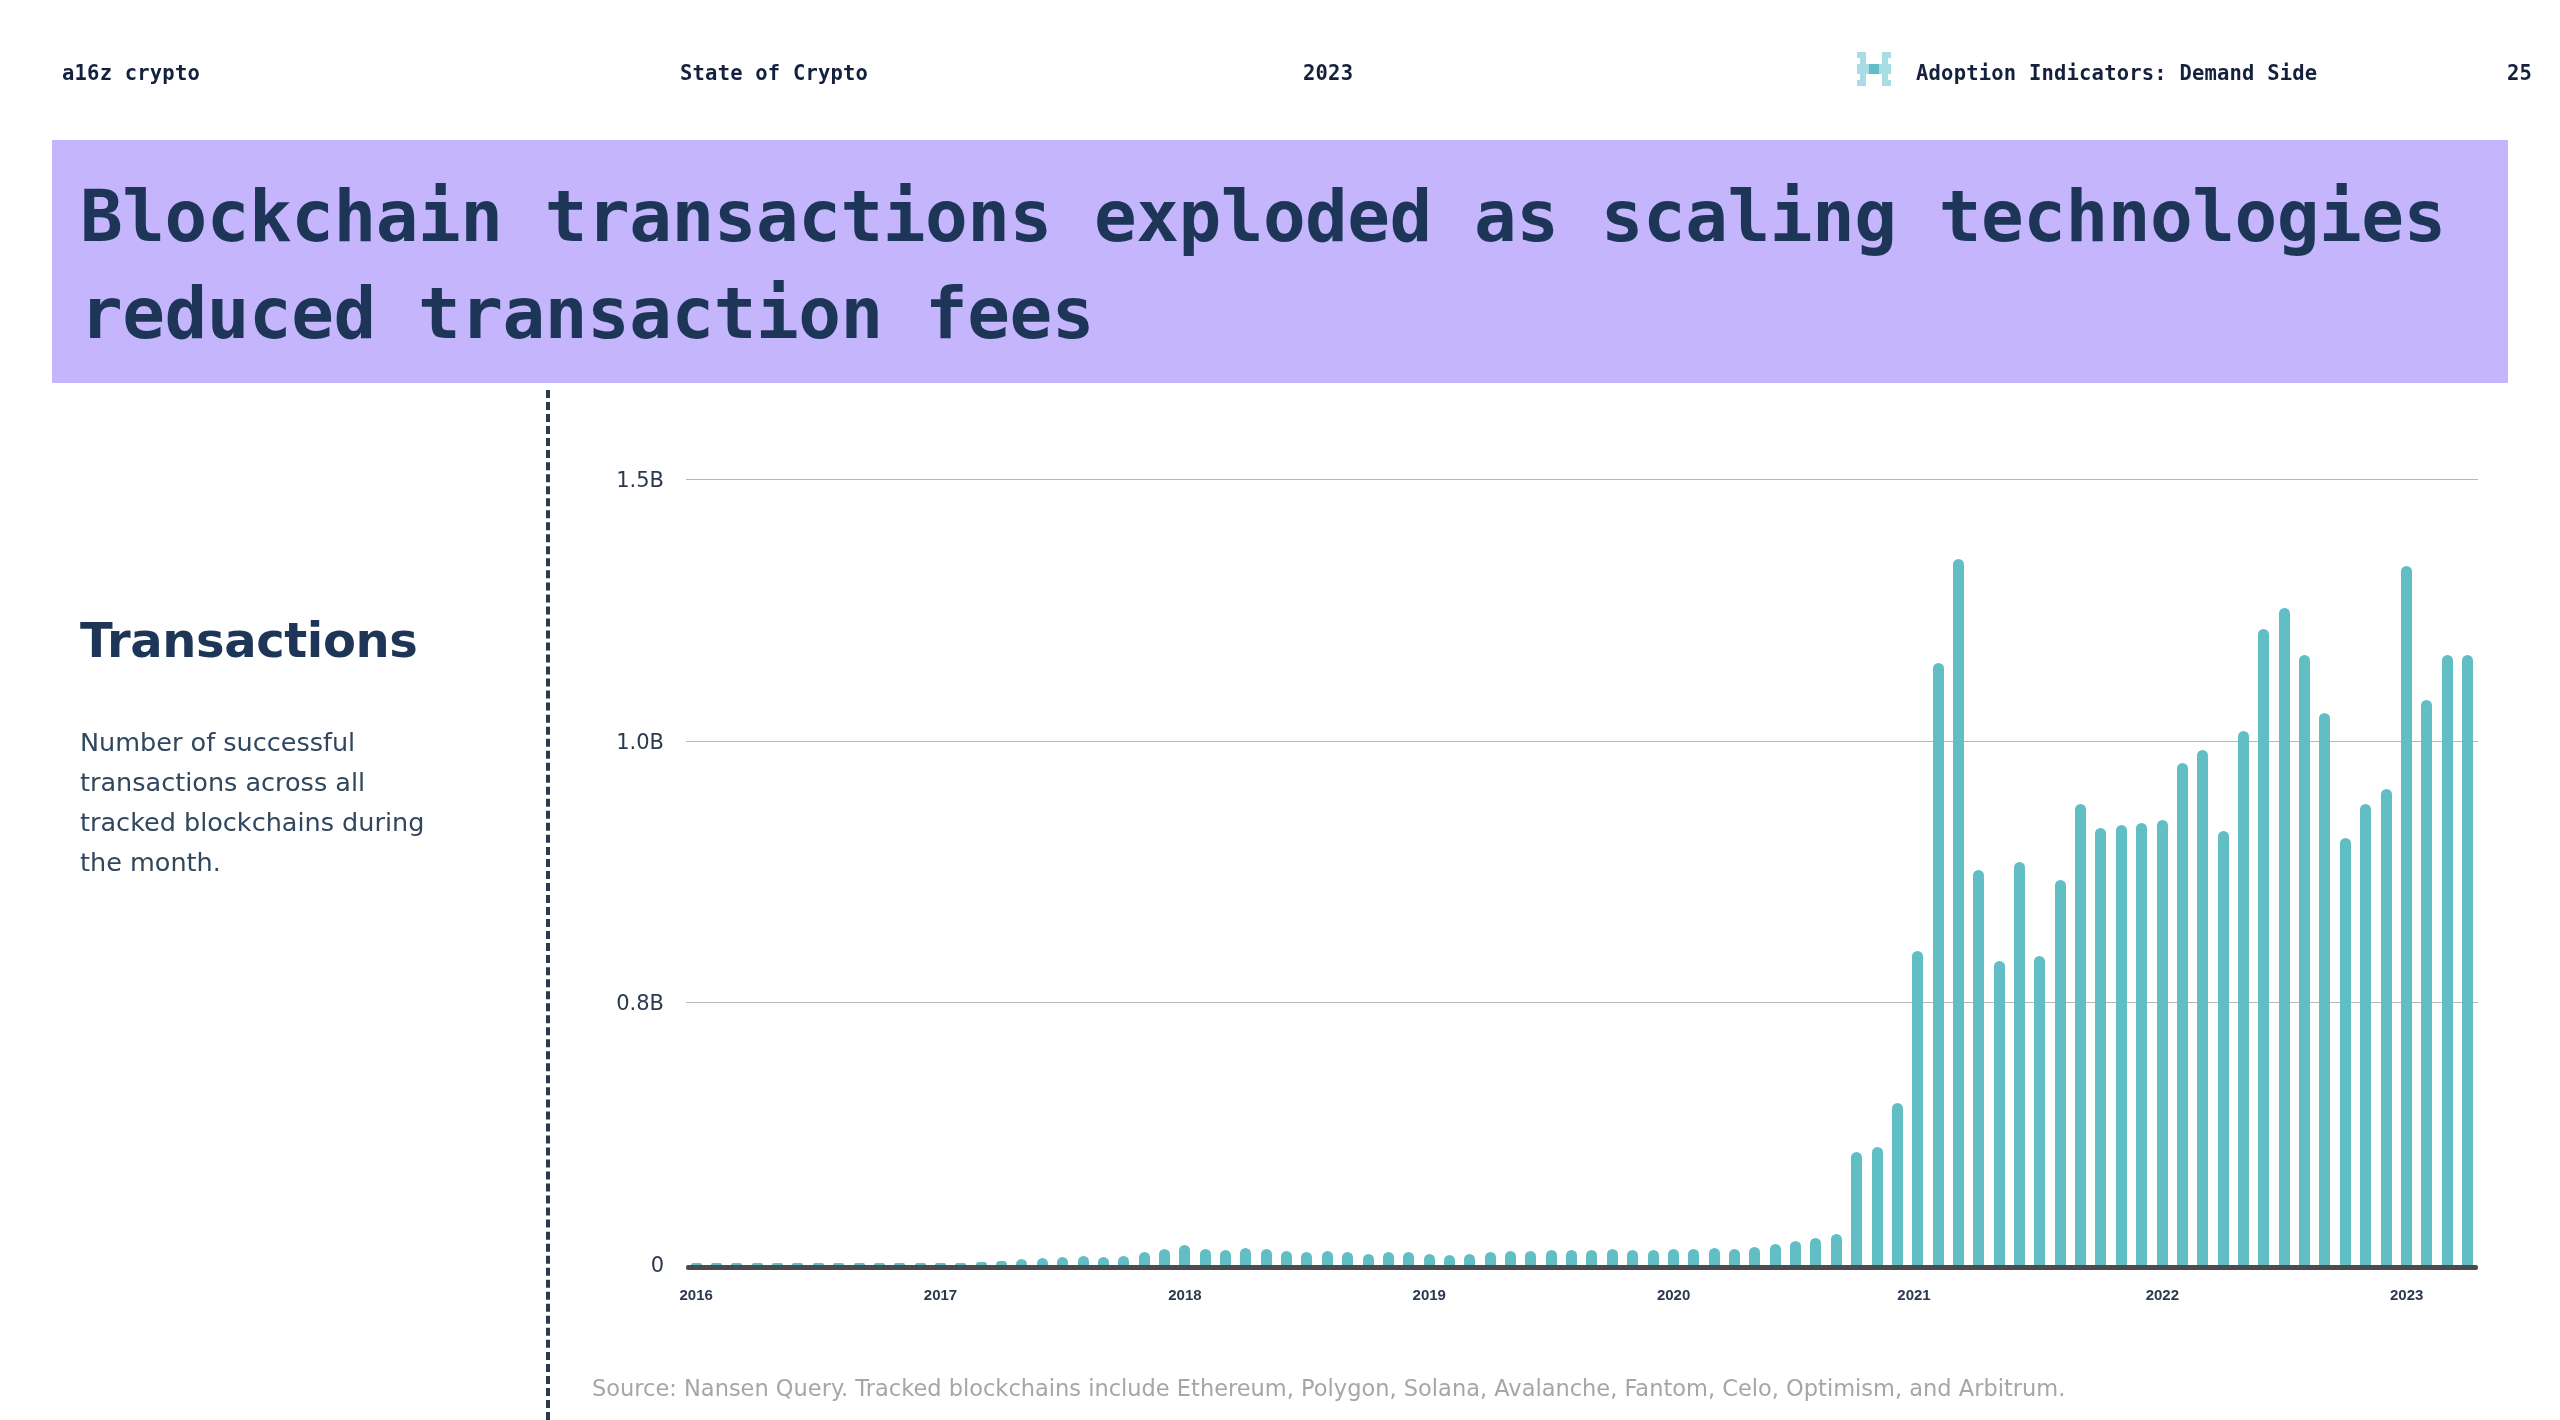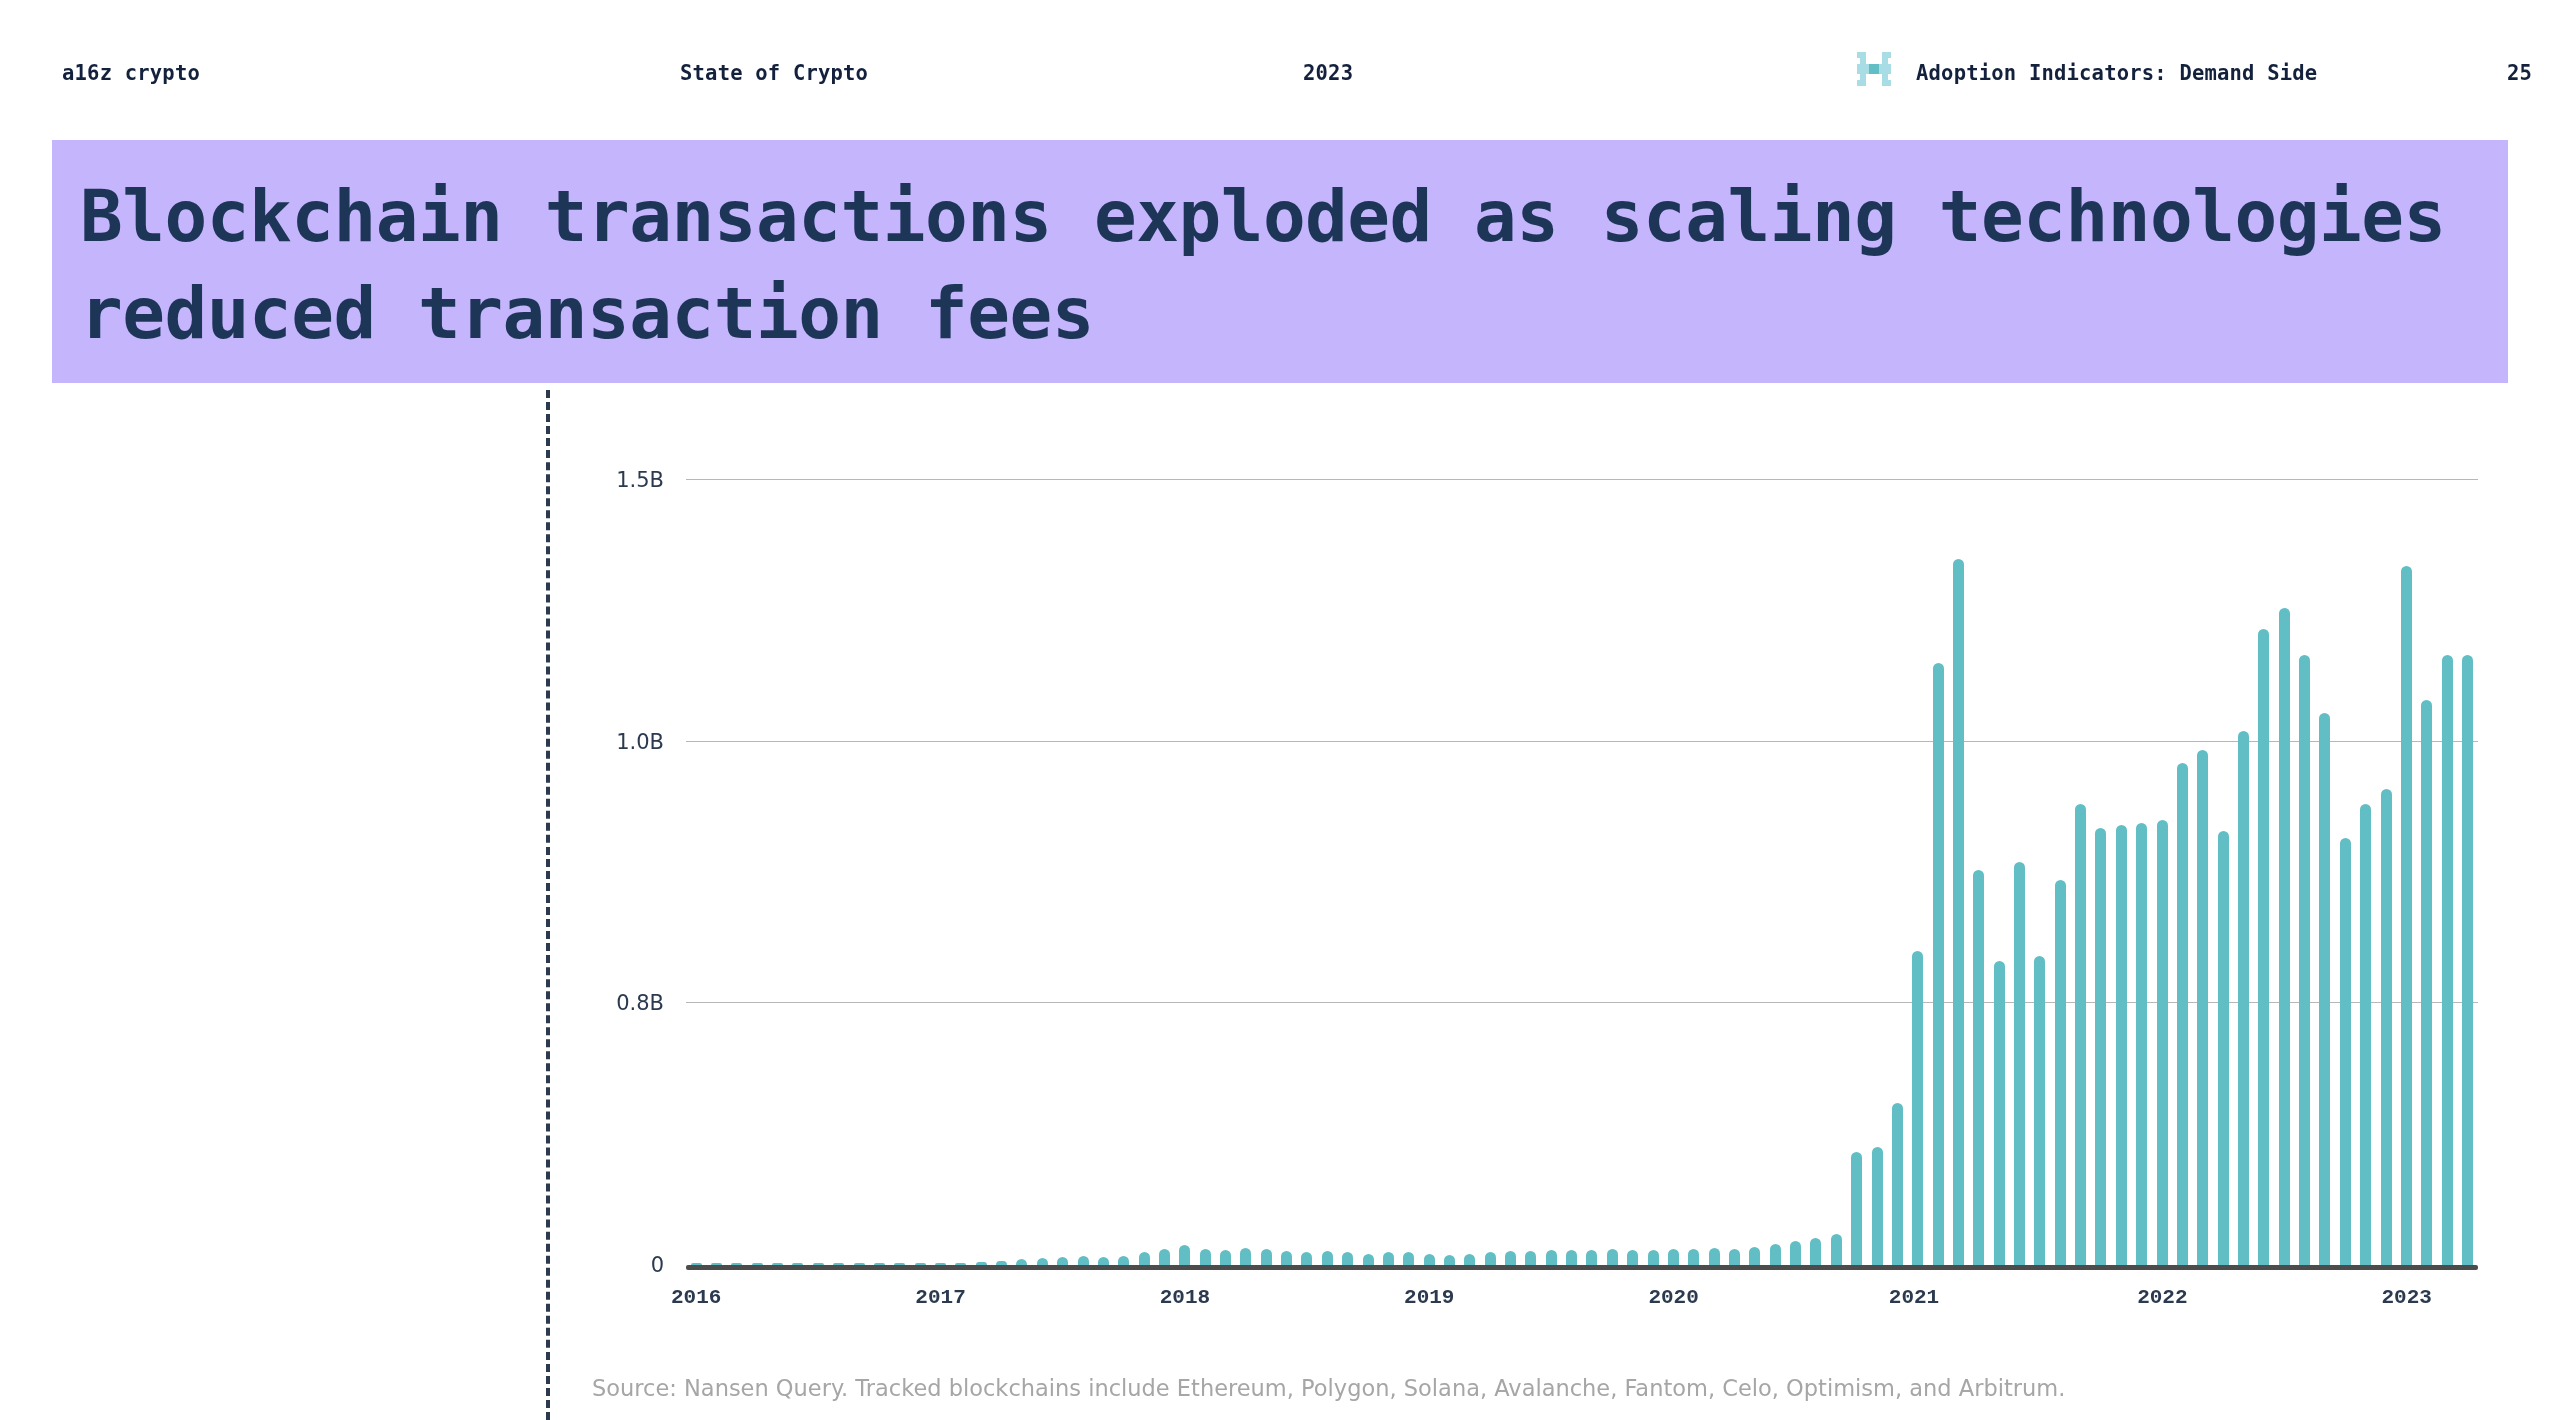--- a/index.html
+++ b/index.html
@@ -114,22 +114,22 @@
   .barcell { flex: 1 1 0; display: flex; justify-content: center; align-items: flex-end; height: 100%; }
   .bar {
     width: 11px;
     background: #62bec5;
     border-radius: 6px 6px 0 0;
     min-height: 2px;
   }
   .xtick {
     position: absolute; top: 100%; margin-top: 16px;
     transform: translateX(-50%);
-    font-family: Liberation Mono, monospace;
-    font-weight: 700; font-size: 21px; color: #2b3a4f;
+    font-family: Liberation Sans, sans-serif;
+    font-weight: 700; font-size: 15px; color: #2b3a4f;
     white-space: nowrap;
   }
 
   
   #source {
     position: absolute; left: 592px; top: 1375px;
     font-family: "DejaVu Sans", "Liberation Sans", sans-serif;
     font-size: 22.5px; color: #a6a6a6; white-space: nowrap;
   }
 </style>
@@ -163,20 +163,24 @@
       </g>
     </svg>
   </div>
 
   <div id="title-band">
     <div id="title-text">Blockchain transactions exploded as scaling technologies reduced transaction fees</div>
   </div>
 
   <div id="divider"></div>
 
+  <div id="left-col">
+    <div id="left-heading">Transactions</div>
+    <div id="left-body">Number of successful transactions across all tracked blockchains during the month.</div>
+  </div>
 
   <div id="chart-wrap">
     <div id="plot">
       <div id="gridlines">
           <div class="gridline" style="bottom: 266.667px;"></div>
           <div class="gridline" style="bottom: 528.333px;"></div>
           <div class="gridline" style="bottom: 790px;"></div>
         </div>
       <div id="yticks">
           <div class="ytick" style="bottom: 5px; top: auto; transform: translateY(50%);">0</div>

